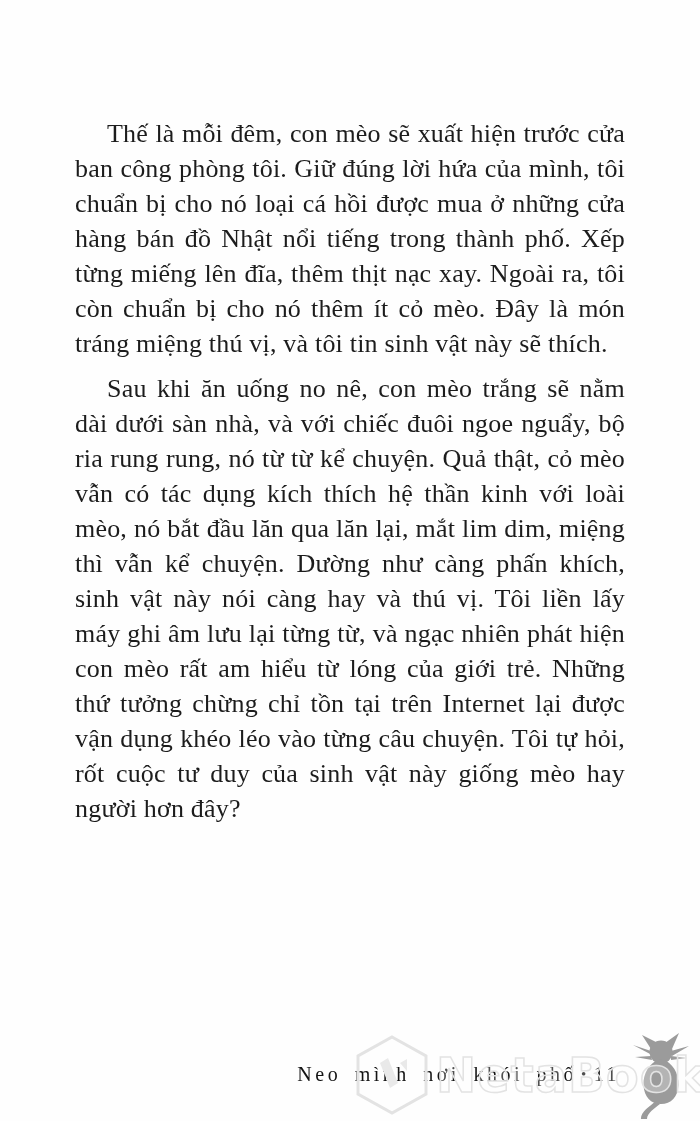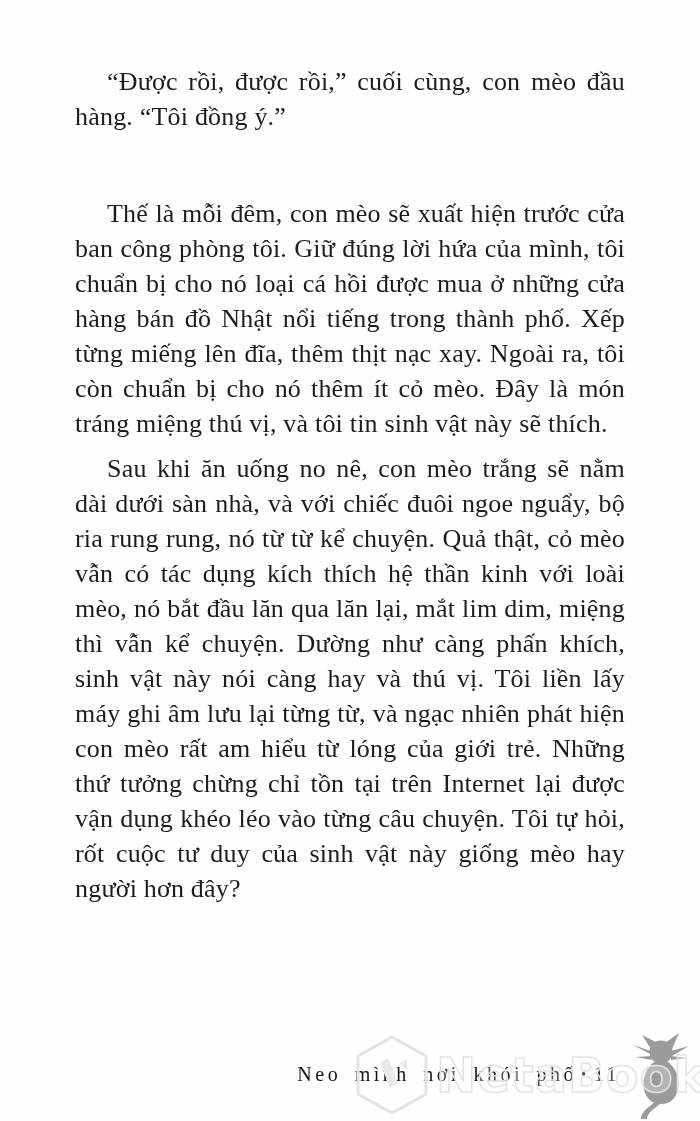--- a/index.html
+++ b/index.html
@@ -86,21 +86,20 @@
     -webkit-text-stroke: 1.5px #e3e3e3;
     white-space: nowrap;
   }
 </style>
 </head>
 <body>
 
 <div class="page">
 
   <main class="text-block">
-    <p>“Được rồi, được rồi,” cuối cùng, con mèo đầu hàng. “Tôi đồng ý.”</p>
     <div class="scene-break"></div>
     <p>Thế là mỗi đêm, con mèo sẽ xuất hiện trước cửa ban công phòng tôi. Giữ đúng lời hứa của mình, tôi chuẩn bị cho nó loại cá hồi được mua ở những cửa hàng bán đồ Nhật nổi tiếng trong thành phố. Xếp từng miếng lên đĩa, thêm thịt nạc xay. Ngoài ra, tôi còn chuẩn bị cho nó thêm ít cỏ mèo. Đây là món tráng miệng thú vị, và tôi tin sinh vật này sẽ thích.</p>
     <p>Sau khi ăn uống no nê, con mèo trắng sẽ nằm dài dưới sàn nhà, và với chiếc đuôi ngoe nguẩy, bộ ria rung rung, nó từ từ kể chuyện. Quả thật, cỏ mèo vẫn có tác dụng kích thích hệ thần kinh với loài mèo, nó bắt đầu lăn qua lăn lại, mắt lim dim, miệng thì vẫn kể chuyện. Dường như càng phấn khích, sinh vật này nói càng hay và thú vị. Tôi liền lấy máy ghi âm lưu lại từng từ, và ngạc nhiên phát hiện con mèo rất am hiểu từ lóng của giới trẻ. Những thứ tưởng chừng chỉ tồn tại trên Internet lại được vận dụng khéo léo vào từng câu chuyện. Tôi tự hỏi, rốt cuộc tư duy của sinh vật này giống mèo hay người hơn đây?</p>
   </main>
 
   <div class="running-footer">
     <span>Neo mình nơi khói phố</span><span class="sep">•</span><span>11</span>
   </div>
 
   <svg class="cat" viewBox="0 0 66 86" xmlns="http://www.w3.org/2000/svg">

